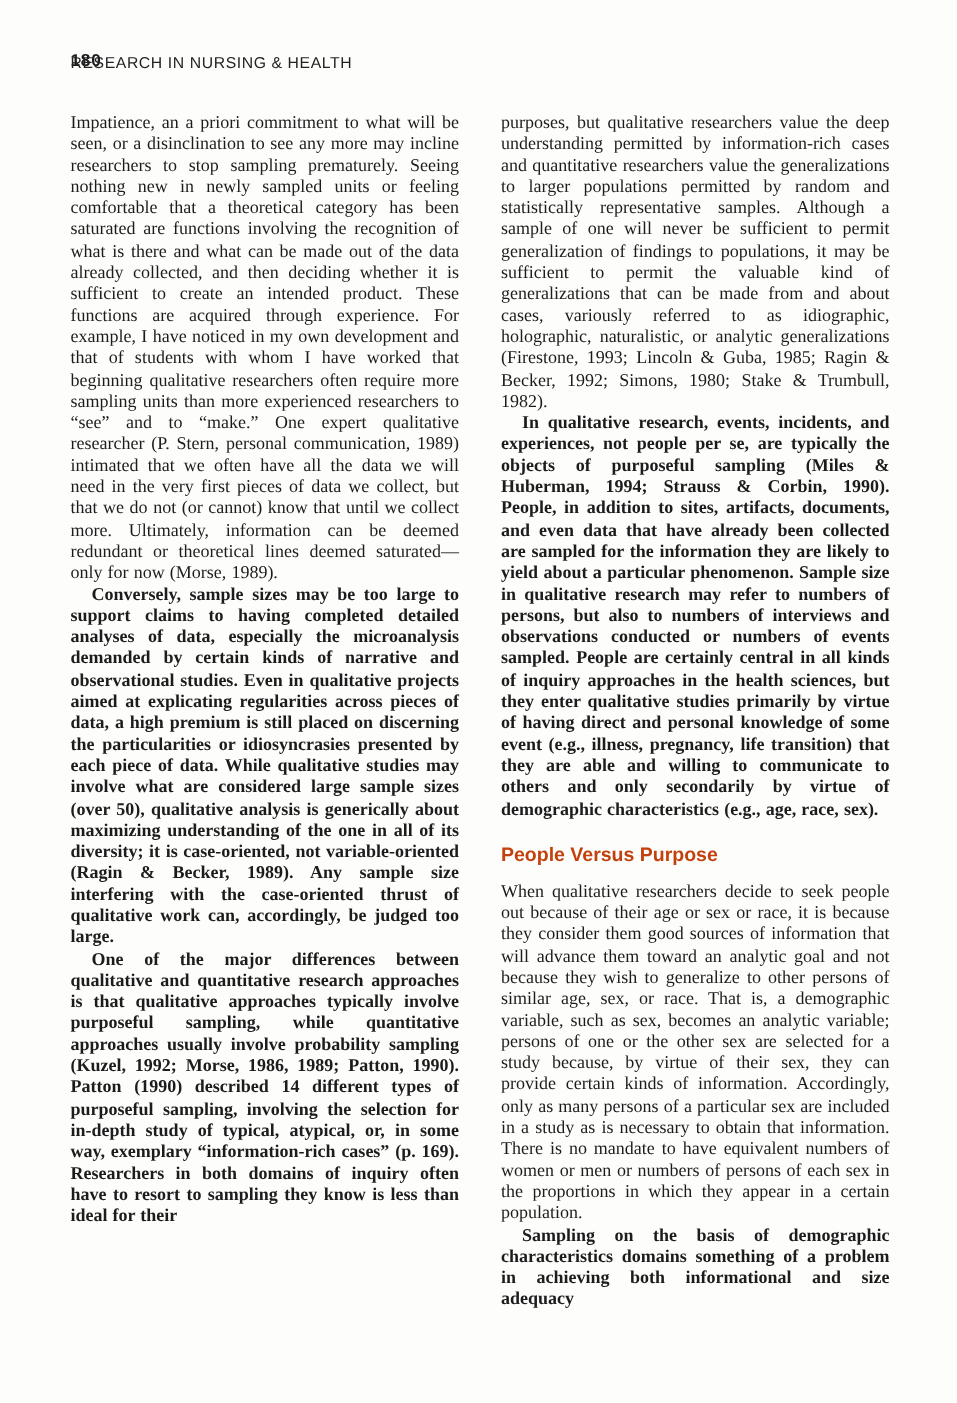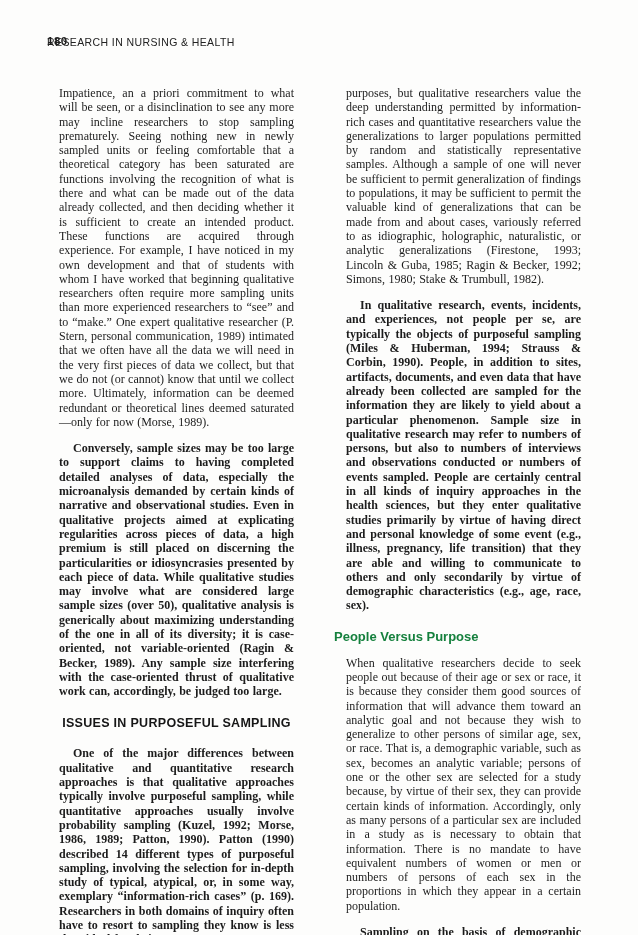--- a/index.html
+++ b/index.html
@@ -53,21 +53,21 @@
     position: absolute;
     top: 74px;
     left: 47px;
     display: flex;
     gap: 28px;
   }
   .column {
     width: 259px;
   }
   .column p {
-    margin: 12px;
+    margin: 0;
     font-size: 12px;
     line-height: 14.3px;
     text-align: justify;
     word-spacing: 0.4px;
     hyphens: auto;
     -webkit-hyphens: auto;
   }
   .column p.indent {
     text-indent: 14px;
     font-weight: bold;
@@ -80,39 +80,38 @@
     text-align: center;
     margin: 18px 0 16px 0;
     color: #161616;
   }
   .subsection-heading {
     font-family: "Liberation Sans", sans-serif;
     font-weight: bold;
     font-size: 13px;
     text-align: left;
     margin: 16px 0 10px 0;
-    color: #15803d;
+    color: #c2410c;
   }
 </style>
 </head>
 <body>
 
 <div class="page">
 
   <div class="page-header">
     <span class="page-number">180</span>
     <div class="running-head">RESEARCH IN NURSING &amp; HEALTH</div>
   </div>
 
   <div class="columns">
 
     <div class="column">
       <p>Impatience, an a priori commitment to what will be seen, or a disinclination to see any more may incline researchers to stop sampling prematurely. Seeing nothing new in newly sampled units or feeling comfortable that a theoretical category has been saturated are functions involving the recognition of what is there and what can be made out of the data already collected, and then deciding whether it is sufficient to create an intended product. These functions are acquired through experience. For example, I have noticed in my own development and that of students with whom I have worked that beginning qualitative researchers often require more sampling units than more experienced researchers to “see” and to “make.” One expert qualitative researcher (P. Stern, personal communication, 1989) intimated that we often have all the data we will need in the very first pieces of data we collect, but that we do not (or cannot) know that until we collect more. Ultimately, information can be deemed redundant or theoretical lines deemed saturated—only for now (Morse, 1989).</p>
       <p class="indent">Conversely, sample sizes may be too large to support claims to having completed detailed analyses of data, especially the microanalysis demanded by certain kinds of narrative and observational studies. Even in qualitative projects aimed at explicating regularities across pieces of data, a high premium is still placed on discerning the particularities or idiosyncrasies presented by each piece of data. While qualitative studies may involve what are considered large sample sizes (over 50), qualitative analysis is generically about maximizing understanding of the one in all of its diversity; it is case-oriented, not variable-oriented (Ragin &amp; Becker, 1989). Any sample size interfering with the case-oriented thrust of qualitative work can, accordingly, be judged too large.</p>
-      <h2 class="section-heading">ISSUES IN PURPOSEFUL SAMPLING</h2>
       <p class="indent">One of the major differences between qualitative and quantitative research approaches is that qualitative approaches typically involve purposeful sampling, while quantitative approaches usually involve probability sampling (Kuzel, 1992; Morse, 1986, 1989; Patton, 1990). Patton (1990) described 14 different types of purposeful sampling, involving the selection for in-depth study of typical, atypical, or, in some way, exemplary “information-rich cases” (p. 169). Researchers in both domains of inquiry often have to resort to sampling they know is less than ideal for their</p>
     </div>
 
     <div class="column">
       <p>purposes, but qualitative researchers value the deep understanding permitted by information-rich cases and quantitative researchers value the generalizations to larger populations permitted by random and statistically representative samples. Although a sample of one will never be sufficient to permit generalization of findings to populations, it may be sufficient to permit the valuable kind of generalizations that can be made from and about cases, variously referred to as idiographic, holographic, naturalistic, or analytic generalizations (Firestone, 1993; Lincoln &amp; Guba, 1985; Ragin &amp; Becker, 1992; Simons, 1980; Stake &amp; Trumbull, 1982).</p>
       <p class="indent">In qualitative research, events, incidents, and experiences, not people per se, are typically the objects of purposeful sampling (Miles &amp; Huberman, 1994; Strauss &amp; Corbin, 1990). People, in addition to sites, artifacts, documents, and even data that have already been collected are sampled for the information they are likely to yield about a particular phenomenon. Sample size in qualitative research may refer to numbers of persons, but also to numbers of interviews and observations conducted or numbers of events sampled. People are certainly central in all kinds of inquiry approaches in the health sciences, but they enter qualitative studies primarily by virtue of having direct and personal knowledge of some event (e.g., illness, pregnancy, life transition) that they are able and willing to communicate to others and only secondarily by virtue of demographic characteristics (e.g., age, race, sex).</p>
       <h3 class="subsection-heading">People Versus Purpose</h3>
       <p>When qualitative researchers decide to seek people out because of their age or sex or race, it is because they consider them good sources of information that will advance them toward an analytic goal and not because they wish to generalize to other persons of similar age, sex, or race. That is, a demographic variable, such as sex, becomes an analytic variable; persons of one or the other sex are selected for a study because, by virtue of their sex, they can provide certain kinds of information. Accordingly, only as many persons of a particular sex are included in a study as is necessary to obtain that information. There is no mandate to have equivalent numbers of women or men or numbers of persons of each sex in the proportions in which they appear in a certain population.</p>
       <p class="indent">Sampling on the basis of demographic characteristics domains something of a problem in achieving both informational and size adequacy</p>
     </div>

